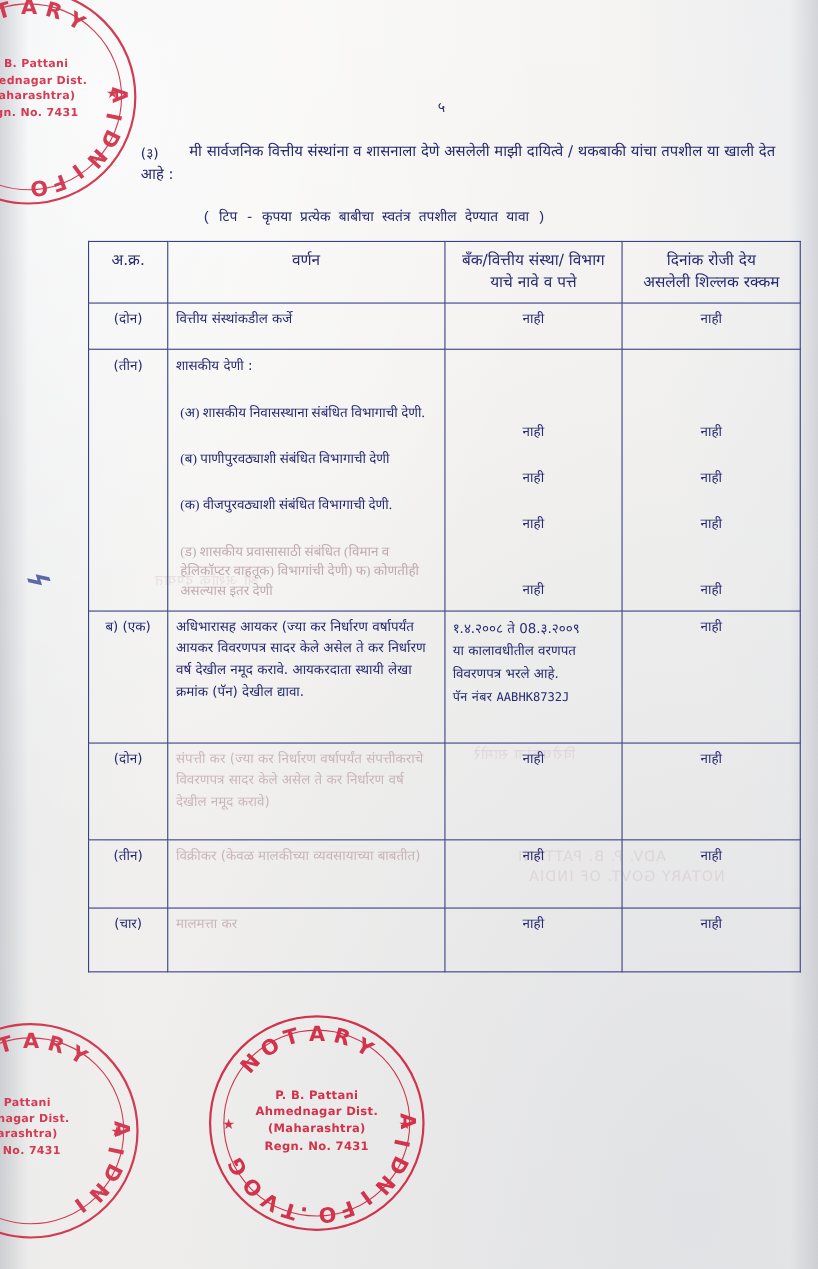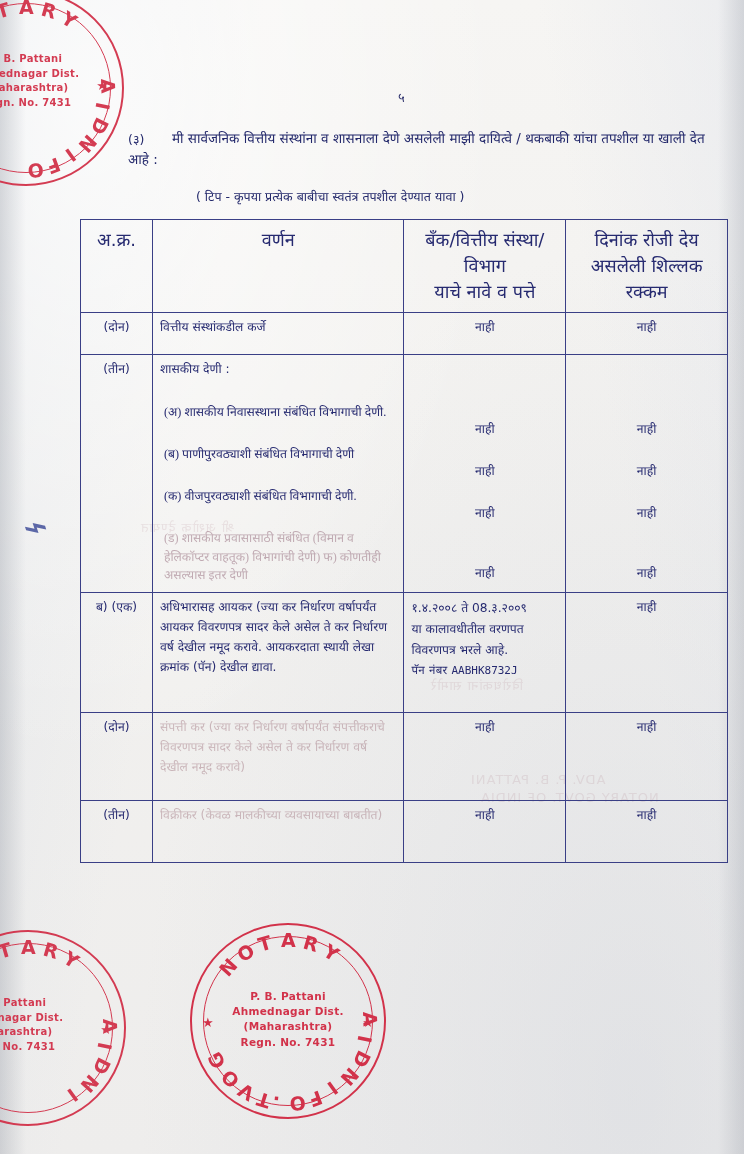--- a/index.html
+++ b/index.html
@@ -63,45 +63,46 @@
     position: absolute;
     left: 0; top: 2px;
     width: 26px;
     font-size: 12.5px;
   }
   .clause .body {
     margin-left: 44px;
   }
   .note {
     position: absolute;
-    left: 196px;
+    left: 184px;
     top: 188px;
     font-size: 12.5px;
     color: #23286b;
+    font-family: Liberation Mono, monospace;
   }
 
   
   table.main {
     position: absolute;
     left: 80px;
     top: 219px;
     width: 648px;
     border-collapse: collapse;
     color: #262a70;
     font-size: 12.2px;
   }
   table.main th, table.main td {
     border: 1px solid #3a3f86;
     padding: 5px 7px;
     vertical-align: top;
   }
   table.main thead th {
     text-align: center;
     font-weight: normal;
-    font-size: 18px;
+    font-size: 14px;
     line-height: 1.45;
     padding: 7px 6px;
   }
   .c-sr   { width: 72px;  text-align: center; }
   .c-desc { width: 252px; }
   .c-bank { width: 162px; }
   .c-amt  { width: 162px; }
 
   td.c-sr   { text-align: center; white-space: nowrap; }
   td.c-bank, td.c-amt { text-align: center; vertical-align: middle; }
@@ -297,20 +298,26 @@
       <td class="c-amt">नाही</td>
     </tr>
 
     <tr style="height:62px;">
       <td class="c-sr" style="vertical-align:top;">(तीन)</td>
       <td class="c-desc tall faded2">विक्रीकर (केवळ मालकीच्या व्यवसायाच्या बाबतीत)</td>
       <td class="c-bank">नाही</td>
       <td class="c-amt">नाही</td>
     </tr>
 
+    <tr style="height:58px;">
+      <td class="c-sr" style="vertical-align:top;">(चार)</td>
+      <td class="c-desc faded2">मालमत्ता कर</td>
+      <td class="c-bank">नाही</td>
+      <td class="c-amt">नाही</td>
+    </tr>
 
   </tbody>
 </table>
 
 <div class="stamp" id="stamp-center">
   <div class="ring"></div>
   <div class="ring inner"></div>
 
   <div class="arc-word">
     <span style="transform: rotate(-48deg) translate(0,-82px); left:-7px; top:-10px;">N</span>

